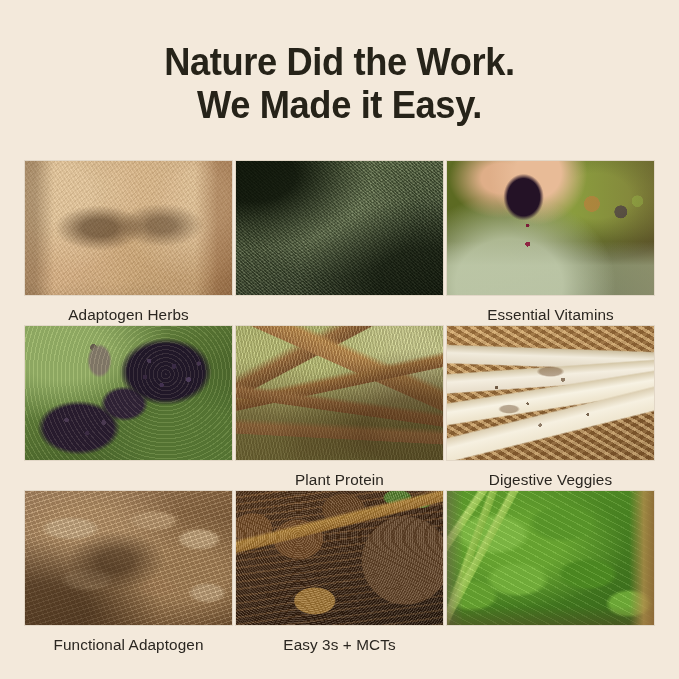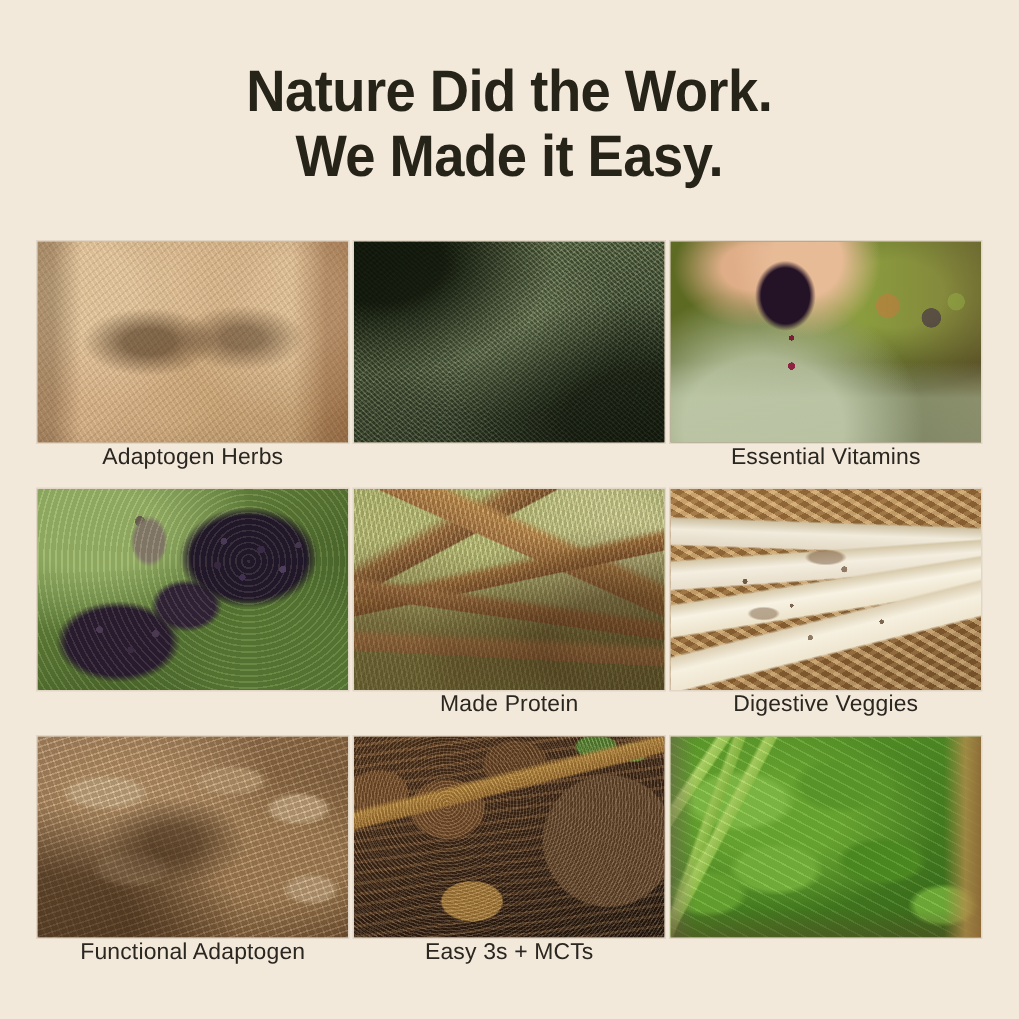--- a/index.html
+++ b/index.html
@@ -55,20 +55,21 @@
     box-shadow:0 0 0 1px rgba(150,135,110,0.18);
   }
   .photo .lyr{position:absolute;inset:0;}
   .caption{
     display:block;
     width:207px;
     text-align:center;
     color:#2a2620;
     font-size:15.3px;
     line-height:19px;
+    padding-top:10px;
     letter-spacing:0.1px;
     white-space:nowrap;
   }
   
   .p1-base{
     background:
       radial-gradient(circle at 18% 25%, #e3c59a 0 14%, rgba(227,197,154,0) 40%),
       radial-gradient(circle at 52% 18%, #d9b689 0 13%, rgba(217,182,137,0) 38%),
       radial-gradient(circle at 83% 30%, #e0c095 0 15%, rgba(224,192,149,0) 42%),
       radial-gradient(circle at 12% 68%, #d5ae82 0 16%, rgba(213,174,130,0) 44%),
@@ -373,21 +374,21 @@
       </div>
     </div>
 
     <div class="cell">
       <div class="photo">
         <div class="lyr p5-base"></div>
           <div class="lyr p5-spikes"></div>
         <div class="lyr p5-grain"></div>
           <div class="lyr p5-dk"></div>
       </div>
-      <span class="caption">Made Protein</span>
+      <span class="caption">Plant Protein</span>
     </div>
 
     <div class="cell">
       <div class="photo">
         <div class="lyr p6-base"></div>
           <div class="lyr p6-weave"></div>
         <div class="lyr p6-roots"></div>
           <div class="lyr p6-spots"></div>
       </div>
       <span class="caption">Digestive Veggies</span>

